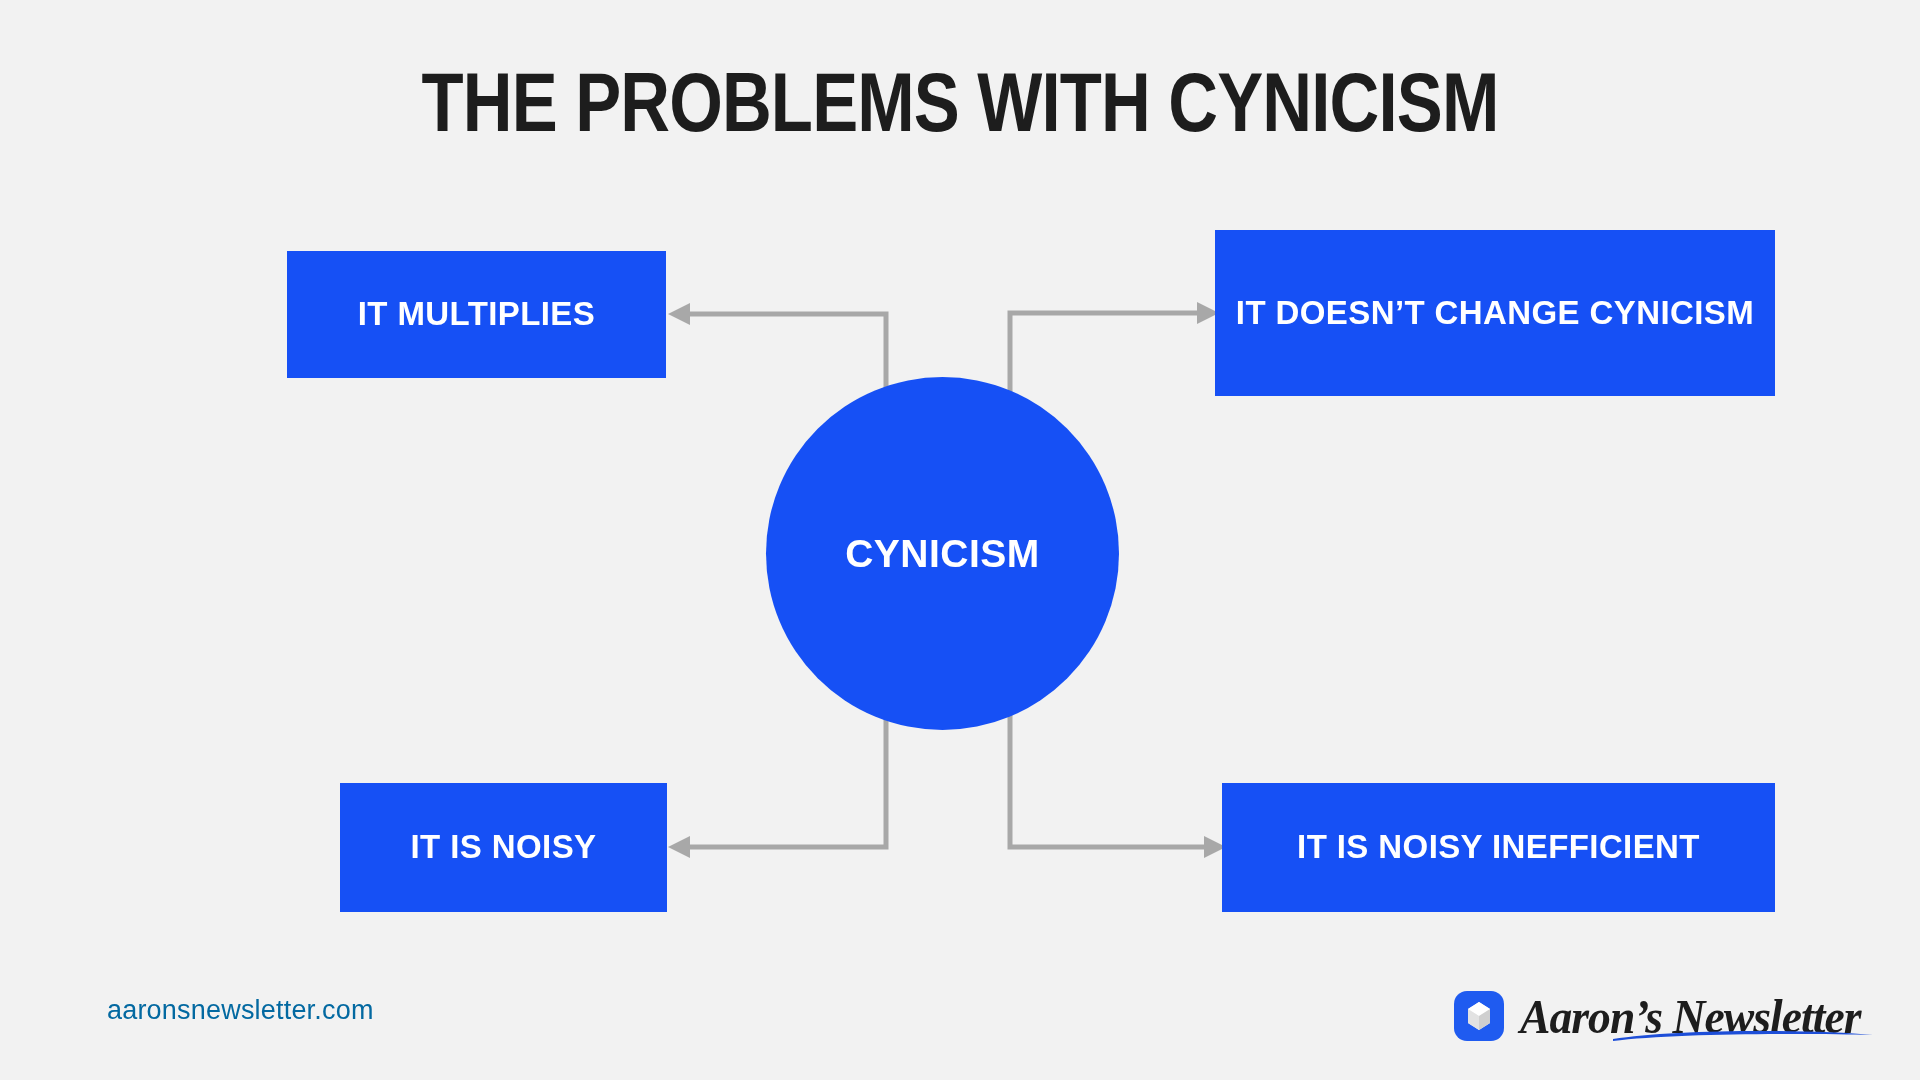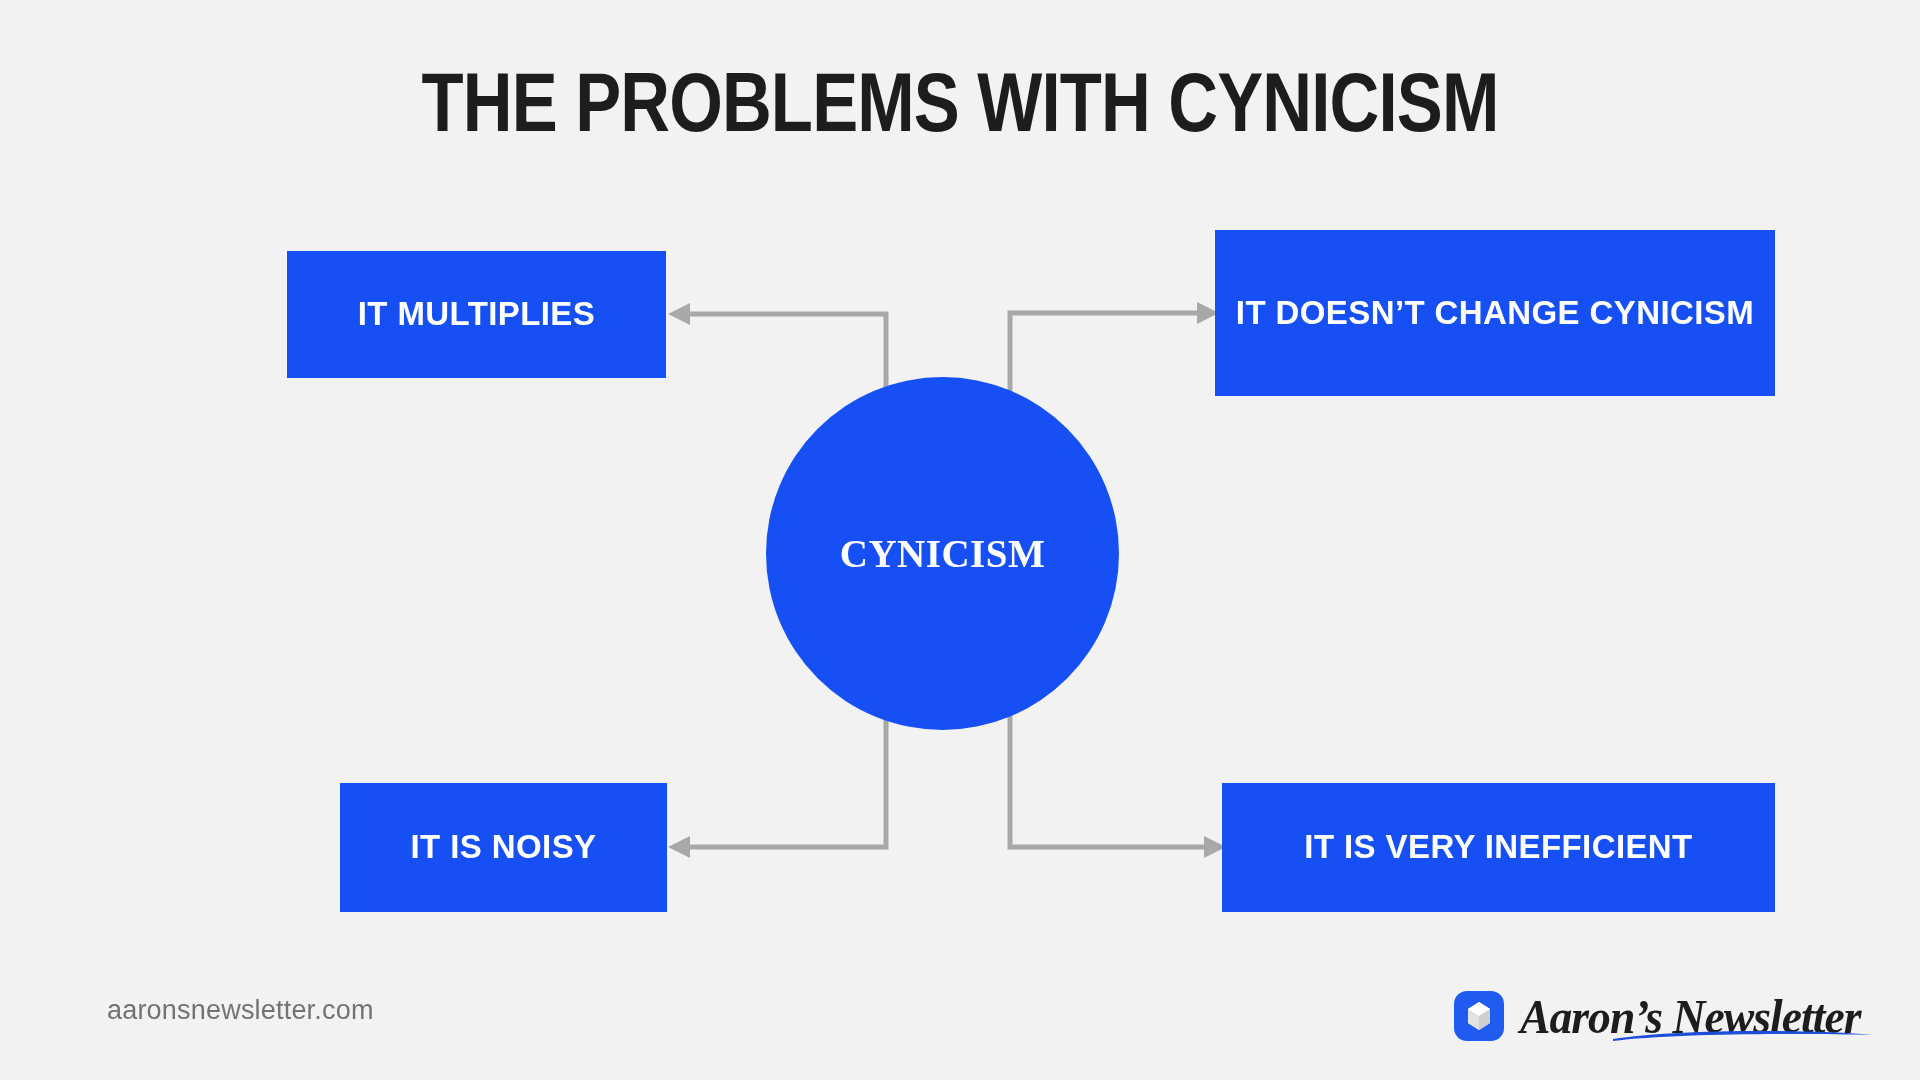--- a/index.html
+++ b/index.html
@@ -91,33 +91,33 @@
     width: 353px;
     height: 353px;
     border-radius: 50%;
     background: #1650f5;
     display: flex;
     align-items: center;
     justify-content: center;
   }
   #center-circle span {
     color: #ffffff;
-    font-family: Liberation Serif, serif;
+    font-family: Liberation Sans, sans-serif;
     font-weight: bold;
     font-size: 39px;
     letter-spacing: 0.5px;
     white-space: nowrap;
   }
 
   
   #site-url {
     position: absolute;
     left: 107px;
     top: 995px;
-    color: #737373;
+    color: #0369a1;
     font-family: "Liberation Sans", sans-serif;
     font-weight: normal;
     font-size: 27px;
     letter-spacing: 0.2px;
     white-space: nowrap;
   }
 
   #brand-logo {
     position: absolute;
     left: 1438px;
@@ -201,21 +201,21 @@
 
   <div class="node-box" id="box-doesnt-change">
     <span>IT DOESN’T CHANGE CYNICISM</span>
   </div>
 
   <div class="node-box" id="box-noisy">
     <span>IT IS NOISY</span>
   </div>
 
   <div class="node-box" id="box-inefficient">
-    <span>IT IS VERY INEFFICIENT</span>
+    <span>IT IS NOISY INEFFICIENT</span>
   </div>
 
   <div id="center-circle">
     <span>CYNICISM</span>
   </div>
 
   <div id="site-url">aaronsnewsletter.com</div>
 
   <div id="brand-logo">
     <div id="brand-mark">

